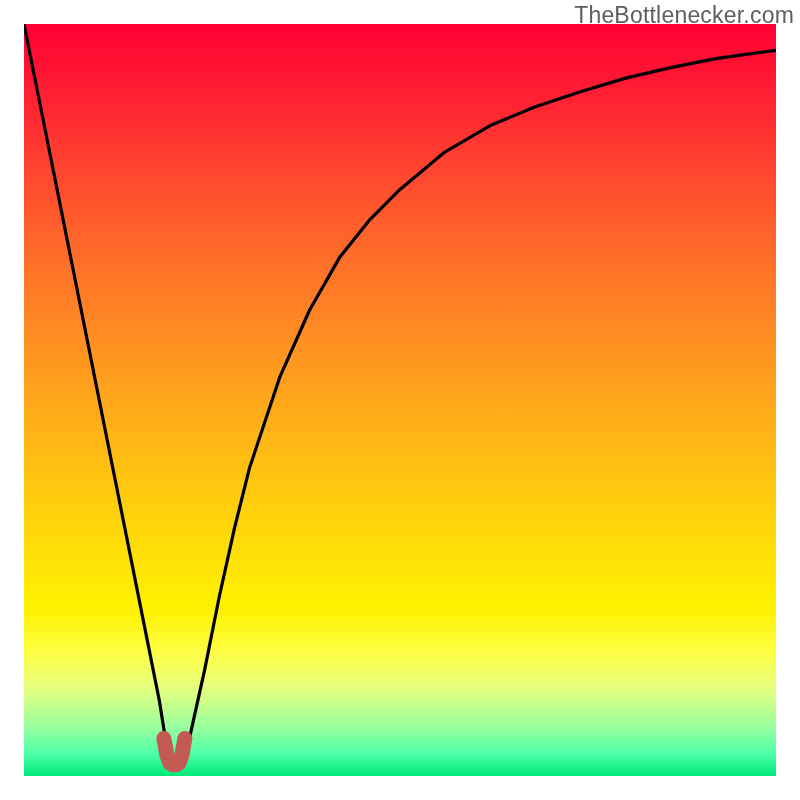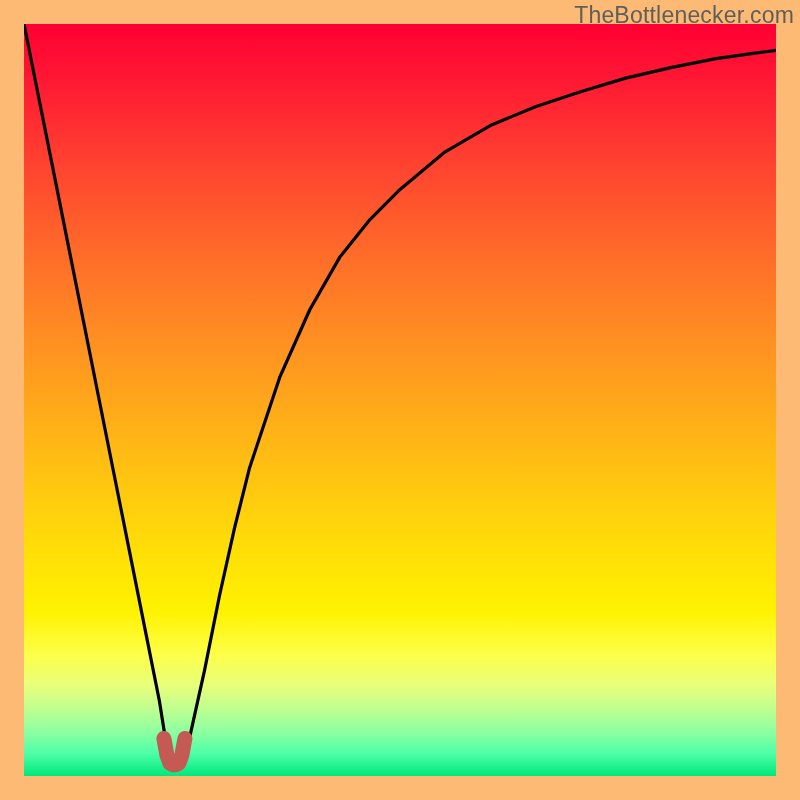--- a/index.html
+++ b/index.html
@@ -1,17 +1,17 @@
 <!DOCTYPE html>
 <html><head>
 <meta charset="utf-8">
 <style>
   html,body{margin:0;padding:0}
   body{width:800px;height:800px;background:#000;font-family:Arial,Helvetica,sans-serif;position:relative}
-  .frame{position:absolute;inset:0;background:#fdba74}
+  .frame{position:absolute;inset:0;background:#ffffff}
   .plot{position:absolute;left:24px;top:24px;width:752px;height:752px;overflow:hidden}
   .grad{position:absolute;inset:0;
     background:linear-gradient(to bottom,
       #ff0033 0%,
       #ff1a33 8%,
       #ff4030 18%,
       #ff6a2a 30%,
       #ff8f22 42%,
       #ffb217 54%,
       #ffd40b 66%,

